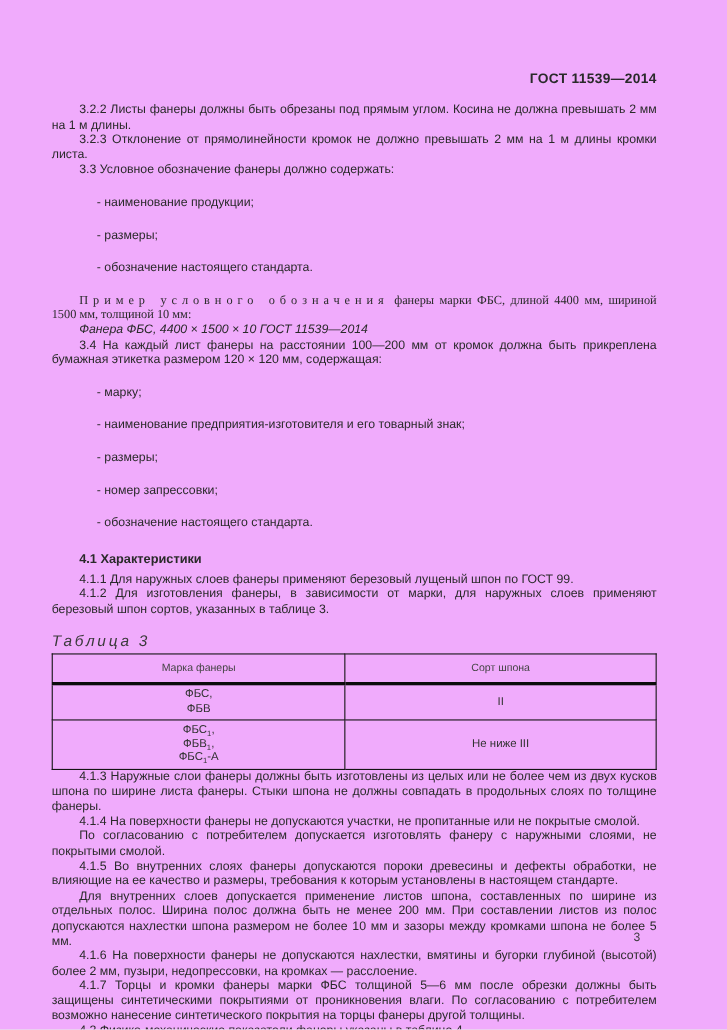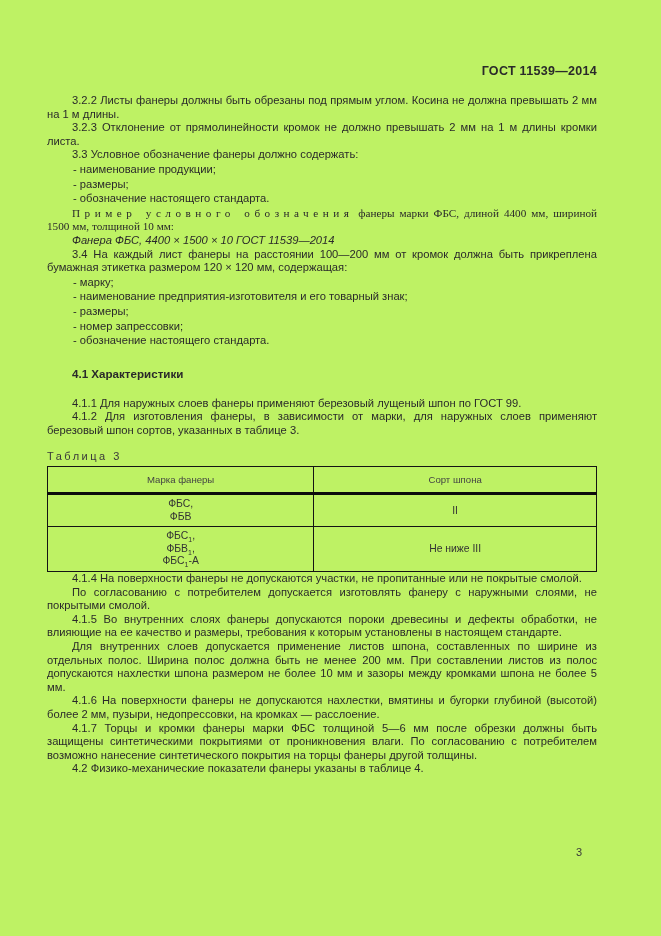--- a/index.html
+++ b/index.html
@@ -1,21 +1,21 @@
 <!DOCTYPE html>
 <html lang="ru"><head>
 <meta charset="utf-8">
 <title>ГОСТ 11539—2014 — стр. 3</title>
 <style>
   html,body{margin:0;padding:0;background:#e8e8e8;}
   .page{
     position:relative;
     width:661px;height:936px;
     margin:0 auto;
-    background:#bef264;
+    background:#f0abfc;
     color:#2a2a2a;
     font-family:"Liberation Sans","DejaVu Sans",sans-serif;
     overflow:hidden;
     box-sizing:border-box;
   }
   .content{
     position:absolute;
     left:47px;top:64px;
     width:550px;
   }
@@ -28,21 +28,21 @@
   }
   p.body{
     margin:0;
     font-size:11.2px;
     line-height:13.6px;
     text-align:justify;
     text-indent:25px;
   }
   .list{margin:0;padding:0;list-style:none;}
   .list li{
-    margin:1px;
+    margin:16px;
     font-size:11.2px;
     line-height:13.6px;
     text-indent:25px;
   }
   .example-lead{margin-top:8px;font-family:Liberation Serif, serif;}
   .spaced{letter-spacing:4.5px;}
   .formula{
     margin:11px 0 11px 0;
     text-align:center;
     font-style:italic;
@@ -51,31 +51,32 @@
     text-indent:0;
   }
   h1.sec{
     margin:40px 0 0 0;
     font-size:14.5px;
     line-height:18px;
     font-weight:bold;
     text-indent:25px;
   }
   h2.subsec{
-    margin:19px 0 16px 0;
+    margin:19px 0 5px 0;
     font-size:11.6px;
     line-height:14px;
     font-weight:bold;
     text-indent:25px;
   }
   .tbl-label{
     margin:13px 0 4px 0;
-    font-size:11px;
+    font-size:14px;
     letter-spacing:2.5px;
     color:#3a3a3a;
+    font-style:italic;
   }
   table.tbl{
     width:100%;
     border-collapse:collapse;
     table-layout:fixed;
   }
   table.tbl th, table.tbl td{
     border:1.4px solid #141414;
     text-align:center;
     vertical-align:middle;
@@ -164,20 +165,21 @@
           <td>
             <span class="grade-line"><span>ФБС</span><sub>1</sub><span>,</span></span>
             <span class="grade-line"><span>ФБВ</span><sub>1</sub><span>,</span></span>
             <span class="grade-line"><span>ФБС</span><sub>1</sub><span>-А</span></span>
           </td>
           <td>Не ниже III</td>
         </tr>
       </tbody>
     </table>
 
+    <p class="body after-table">4.1.3 Наружные слои фанеры должны быть изготовлены из целых или не более чем из двух кусков шпона по ширине листа фанеры. Стыки шпона не должны совпадать в продольных слоях по толщине фанеры.</p>
     <p class="body">4.1.4 На поверхности фанеры не допускаются участки, не пропитанные или не покрытые смолой.</p>
     <p class="body">По согласованию с потребителем допускается изготовлять фанеру с наружными слоями, не покрытыми смолой.</p>
     <p class="body">4.1.5 Во внутренних слоях фанеры допускаются пороки древесины и дефекты обработки, не влияющие на ее качество и размеры, требования к которым установлены в настоящем стандарте.</p>
     <p class="body">Для внутренних слоев допускается применение листов шпона, составленных по ширине из отдельных полос. Ширина полос должна быть не менее 200 мм. При составлении листов из полос допускаются нахлестки шпона размером не более 10 мм и зазоры между кромками шпона не более 5 мм.</p>
     <p class="body">4.1.6 На поверхности фанеры не допускаются нахлестки, вмятины и бугорки глубиной (высотой) более 2 мм, пузыри, недопрессовки, на кромках — расслоение.</p>
     <p class="body">4.1.7 Торцы и кромки фанеры марки ФБС толщиной 5—6 мм после обрезки должны быть защищены синтетическими покрытиями от проникновения влаги. По согласованию с потребителем возможно нанесение синтетического покрытия на торцы фанеры другой толщины.</p>
     <p class="body">4.2 Физико-механические показатели фанеры указаны в таблице 4.</p>
 
   </div>
 

